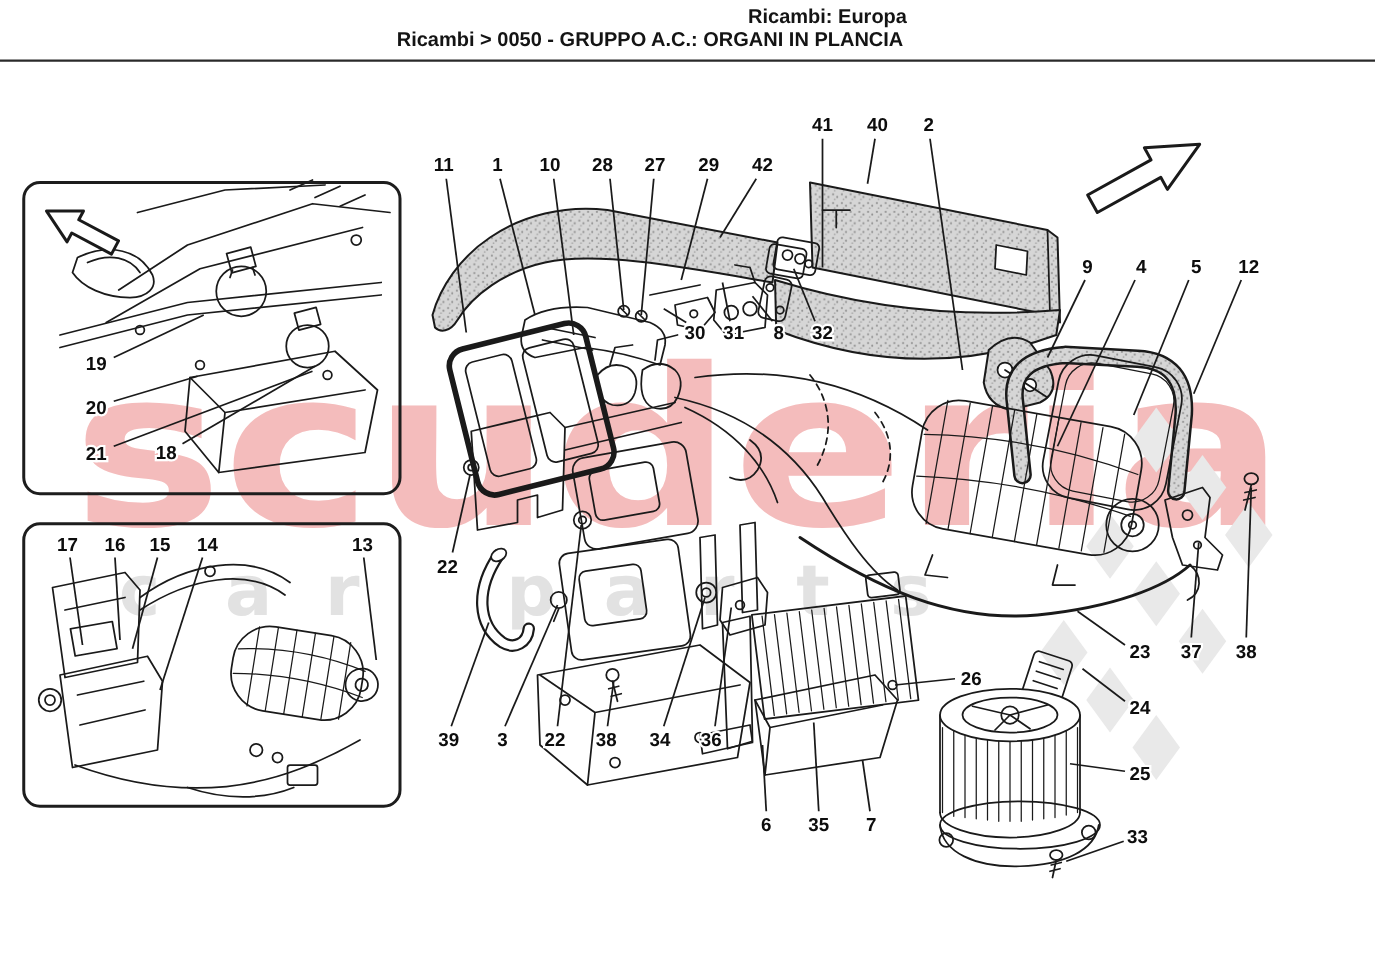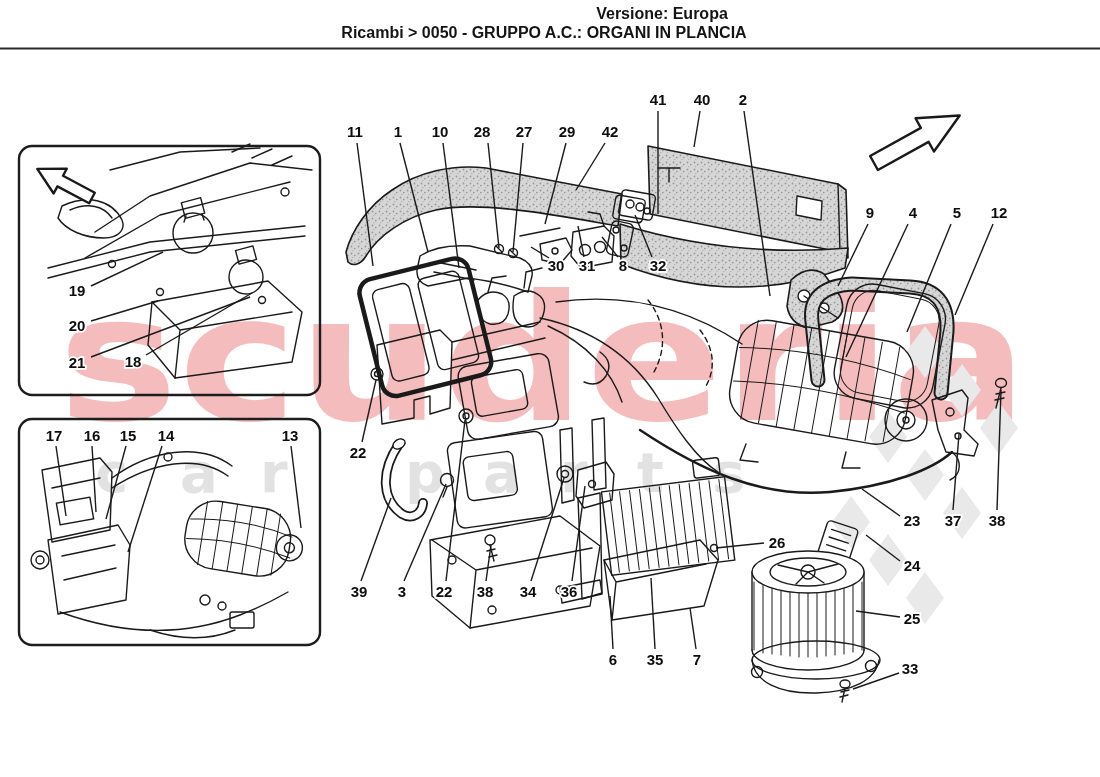--- a/index.html
+++ b/index.html
@@ -1,36 +1,36 @@
 <!DOCTYPE html>
 <html><head>
 <meta charset="utf-8">
 <style>
   html,body{margin:0;padding:0;background:#ffffff;}
   body{width:1100px;height:777px;position:relative;font-family:"Liberation Sans",sans-serif;overflow:hidden;}
   .hdr{position:absolute;transform:translateX(-50%);font-weight:bold;font-size:16px;color:#141414;white-space:nowrap;z-index:5;}
   #hdr-version{top:5px;left:662px;}
-  #hdr-breadcrumb{top:24px;left:544px;}
+  #hdr-breadcrumb{top:24px;left:520px;}
   #diagram-canvas{position:absolute;top:0;left:0;}
   #wm-brand{font-family:"DejaVu Sans",sans-serif;font-weight:bold;}
   #wm-sub text{font-family:"DejaVu Sans",sans-serif;font-weight:bold;font-size:56px;}
   #callout-layer text{font-family:"Liberation Sans",sans-serif;font-weight:bold;font-size:15px;
      fill:#0d0d0d;text-anchor:middle;stroke:#ffffff;stroke-width:3.5px;paint-order:stroke;}
   #leader-layer line{stroke:#1a1a1a;stroke-width:1.4;}
   .ln{fill:none;stroke:#1a1a1a;stroke-width:1.4;stroke-linecap:round;stroke-linejoin:round;}
   .lnt{fill:none;stroke:#1a1a1a;stroke-width:1;stroke-linecap:round;stroke-linejoin:round;}
   .sp{fill:url(#stip);stroke:#1a1a1a;stroke-width:1.6;stroke-linejoin:round;}
   .wh{fill:#ffffff;stroke:#1a1a1a;stroke-width:1.4;stroke-linejoin:round;}
   .box-border{fill:none;stroke:#1d1d1d;stroke-width:2.4;}
   .arrow{fill:#ffffff;stroke:#1a1a1a;stroke-width:2.4;stroke-linejoin:round;}
 </style>
 </head>
 <body>
 
-<div class="hdr" id="hdr-version">Versione: Europa</div>
+<div class="hdr" id="hdr-version">Ricambi: Europa</div>
 <div class="hdr" id="hdr-breadcrumb">Ricambi &gt; 0050 - GRUPPO A.C.: ORGANI IN PLANCIA</div>
 
 <svg id="diagram-canvas" width="1100" height="777" viewBox="0 0 1100 777" xmlns="http://www.w3.org/2000/svg">
   <defs>
     <pattern id="stip" width="7" height="7" patternUnits="userSpaceOnUse">
       <rect width="7" height="7" fill="#d6d6d6"></rect>
       <circle cx="1.5" cy="1.5" r="0.9" fill="#9a9a9a"></circle>
       <circle cx="4.8" cy="3.6" r="0.8" fill="#8f8f8f"></circle>
       <circle cx="2.8" cy="5.6" r="0.7" fill="#a8a8a8"></circle>
     </pattern>

